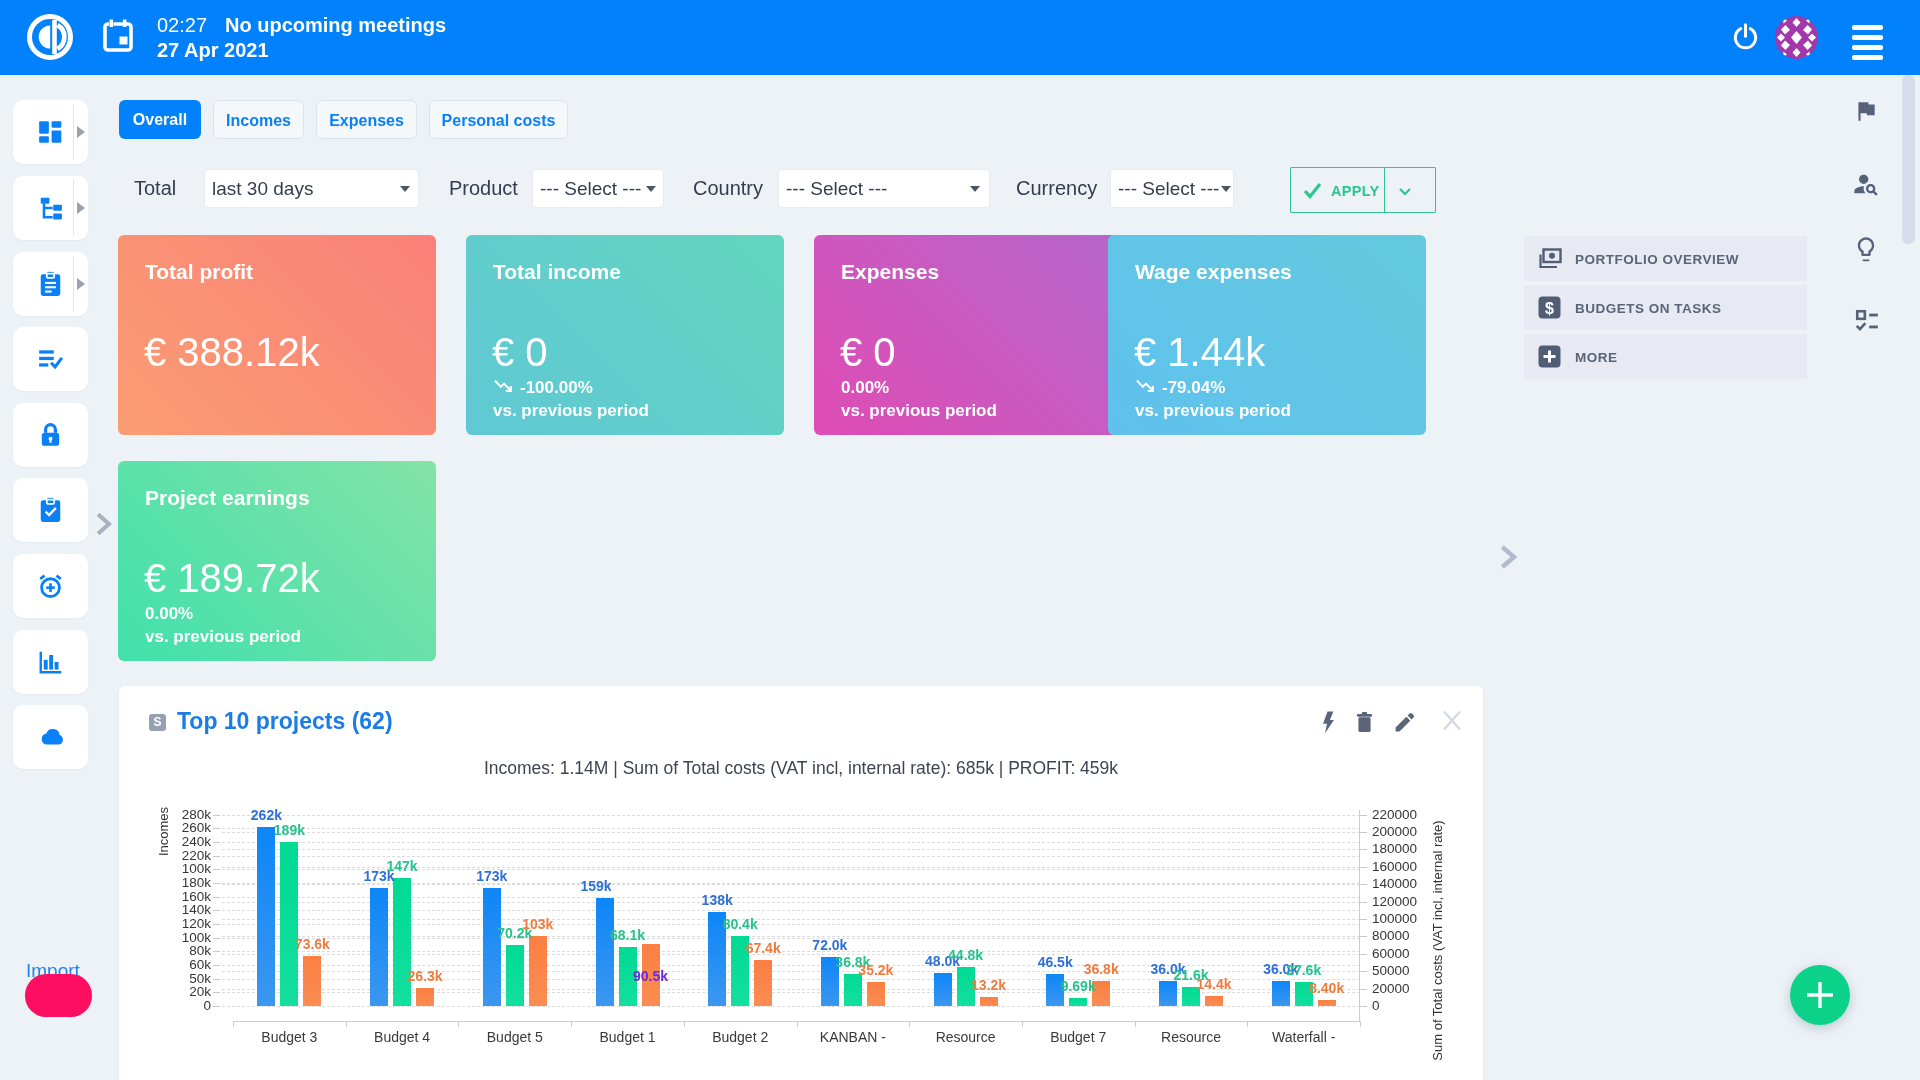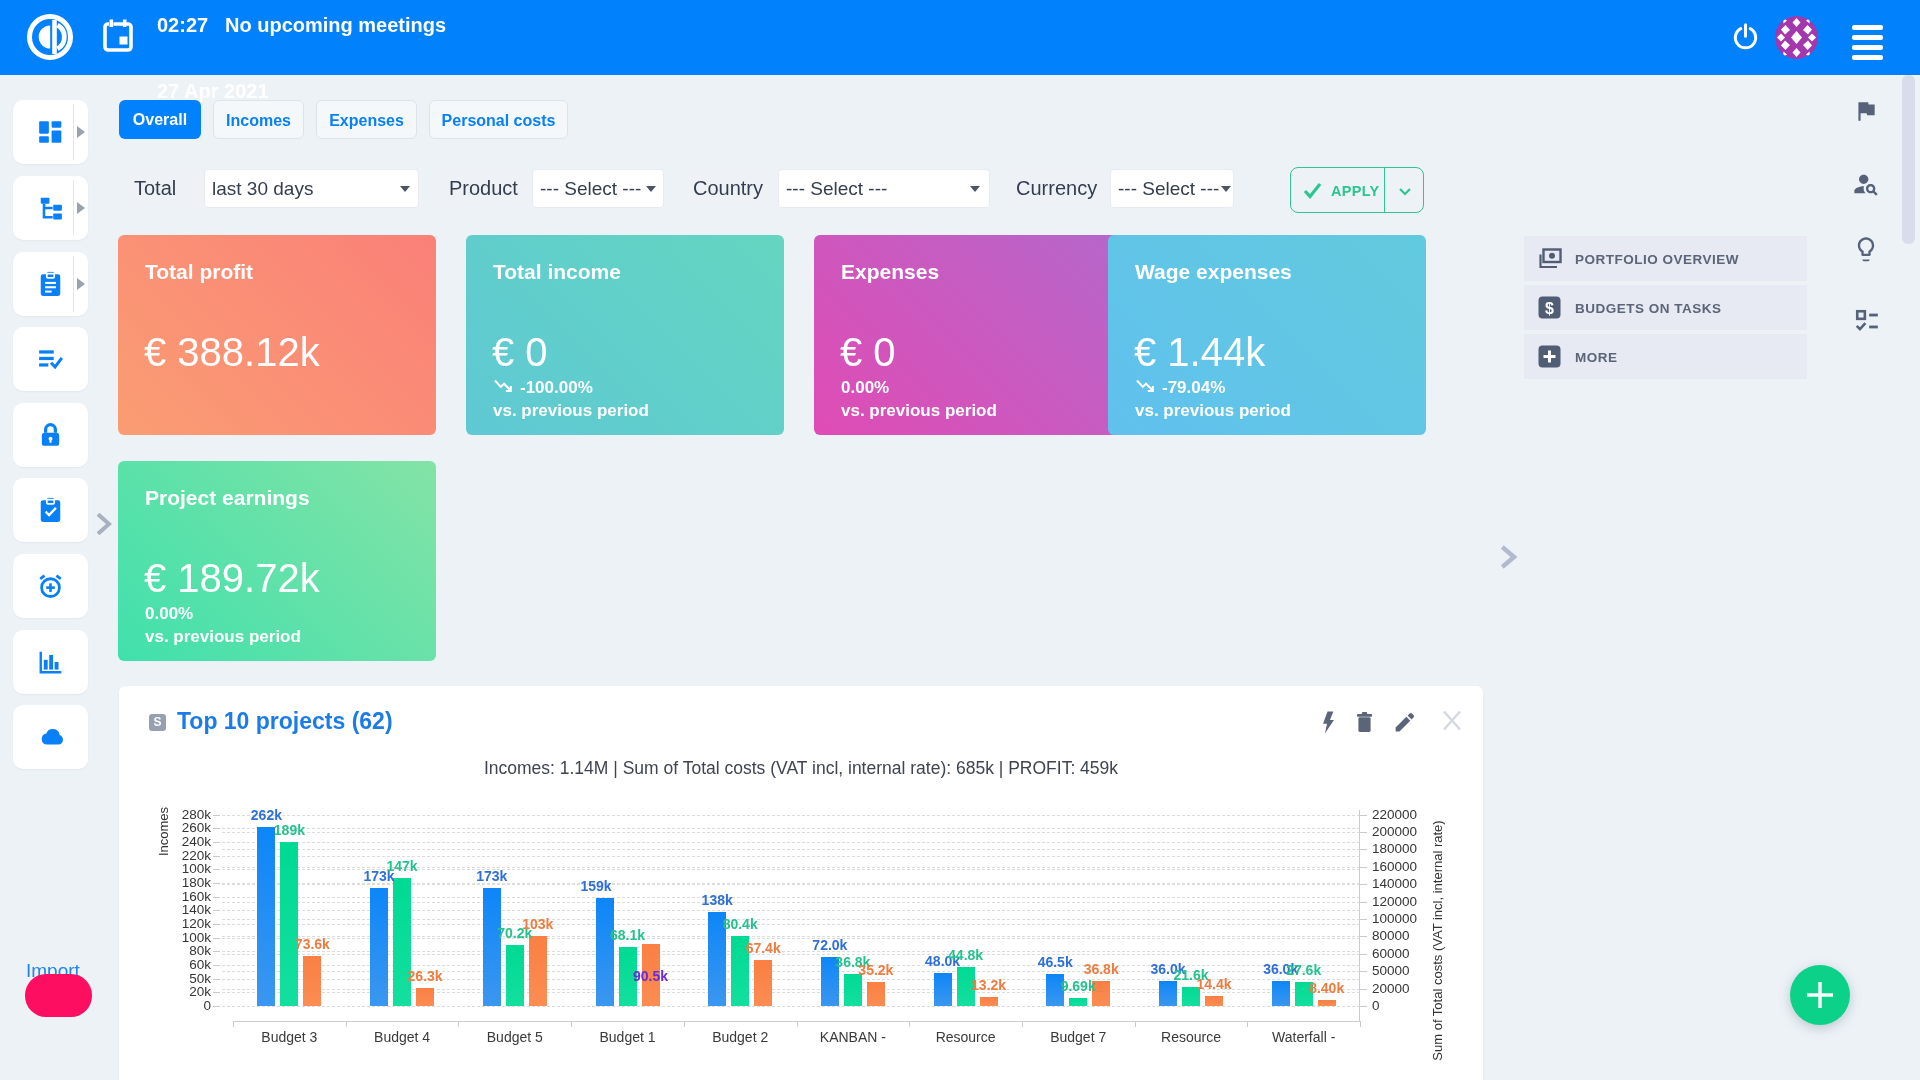--- a/index.html
+++ b/index.html
@@ -2,40 +2,40 @@
 <html><head>
 <meta charset="utf-8">
 <title>Dashboard</title>
 <style>
 * { margin:0; padding:0; box-sizing:border-box; }
 html,body { width:1920px; height:1080px; overflow:hidden; }
 body { font-family:"Liberation Sans", sans-serif; background:#edf2f7; position:relative; }
 .abs { position:absolute; }
 
 #topbar { position:absolute; left:0; top:0; width:1920px; height:75px; background:#0181fb; }
-.tb-time { position:absolute; left:157px; top:14px; color:#fff; font-size:20px; font-weight:700; }
+.tb-time { position:absolute; left:157px; top:14px; color:#fff; font-size:20px; font-weight:400; }
 .tb-meet { position:absolute; left:225px; top:14px; color:#fff; font-size:20px; font-weight:700; }
-.tb-date { position:absolute; left:157px; top:39px; color:#fff; font-size:20px; font-weight:700;margin-top:41px; }
+.tb-date { position:absolute; left:157px; top:39px; color:#fff; font-size:20px; font-weight:700; }
 #search { position:absolute; left:1410px; top:15px; width:287px; height:44px; background:#fff; border-radius:22px; }
 #search span { position:absolute; left:17px; top:11px; font-size:19px; color:#7b8694; }
 
 .sbtn { position:absolute; left:13px; width:75px; height:64px; background:#fff; border-radius:10px; box-shadow:0 1px 2px rgba(30,60,90,0.05); }
 .sbtn .divider { position:absolute; left:60px; top:4px; width:1px; height:56px; background:#e2e6ea; }
 .sbtn .tri { position:absolute; left:64px; top:26px; width:0; height:0; border-left:8px solid #9aa2ad; border-top:6px solid transparent; border-bottom:6px solid transparent; }
 .sicon { position:absolute; left:24px; top:19px; }
 
 .tab { position:absolute; top:100px; height:39px; border-radius:6px; font-size:16px; font-weight:700; text-align:center; line-height:39px; }
 .tab.active { background:#0181fb; color:#fff; }
 .tab.idle { background:#f4f8fb; color:#0a80f6; border:1px solid #dce3ea; }
 
 .fgroup { position:absolute; top:169px; height:39px; background:#eef2f6; border-radius:4px; }
 .flabel { position:absolute; top:169px; height:39px; line-height:39px; font-size:20px; color:#333d4d; }
 .fselect { position:absolute; top:169px; height:39px; background:#fff; border:1px solid #e7ebf1; border-radius:4px; line-height:37px; font-size:19px; color:#333d4d; padding-left:7px; }
 .caret { position:absolute; top:186px; width:0; height:0; border-left:5px solid transparent; border-right:5px solid transparent; border-top:6px solid #4c5561; }
-#applybtn { position:absolute; left:1290px; top:167px; width:134px; height:46px; border:1px solid #2fc693; border-radius:8px;text-align:center; }
+#applybtn { position:absolute; left:1290px; top:167px; width:146px; height:46px; border:1px solid #2fc693; border-radius:1px;text-align:center; }
 #applybtn .sep { position:absolute; left:93px; top:0px; width:1px; height:44px; background:#2fc693; }
 #applybtn .txt { position:absolute; left:40px; top:15px; font-size:14.5px; font-weight:700; color:#2dc58f; letter-spacing:0.3px; }
 
 .card { position:absolute; width:318px; height:200px; border-radius:6px; color:#fff; }
 .card .title { position:absolute; left:27px; top:25px; font-size:21px; font-weight:700; }
 .card .value { position:absolute; left:26px; top:95px; font-size:40px; font-weight:400; }
 .card .pct { position:absolute; left:27px; top:143px; font-size:17px; font-weight:700; }
 .card .vs { position:absolute; left:27px; top:166px; font-size:17px; font-weight:700; }
 
 .rmenu { position:absolute; left:1524px; width:283px; height:45px; background:#e7eaf2; }

